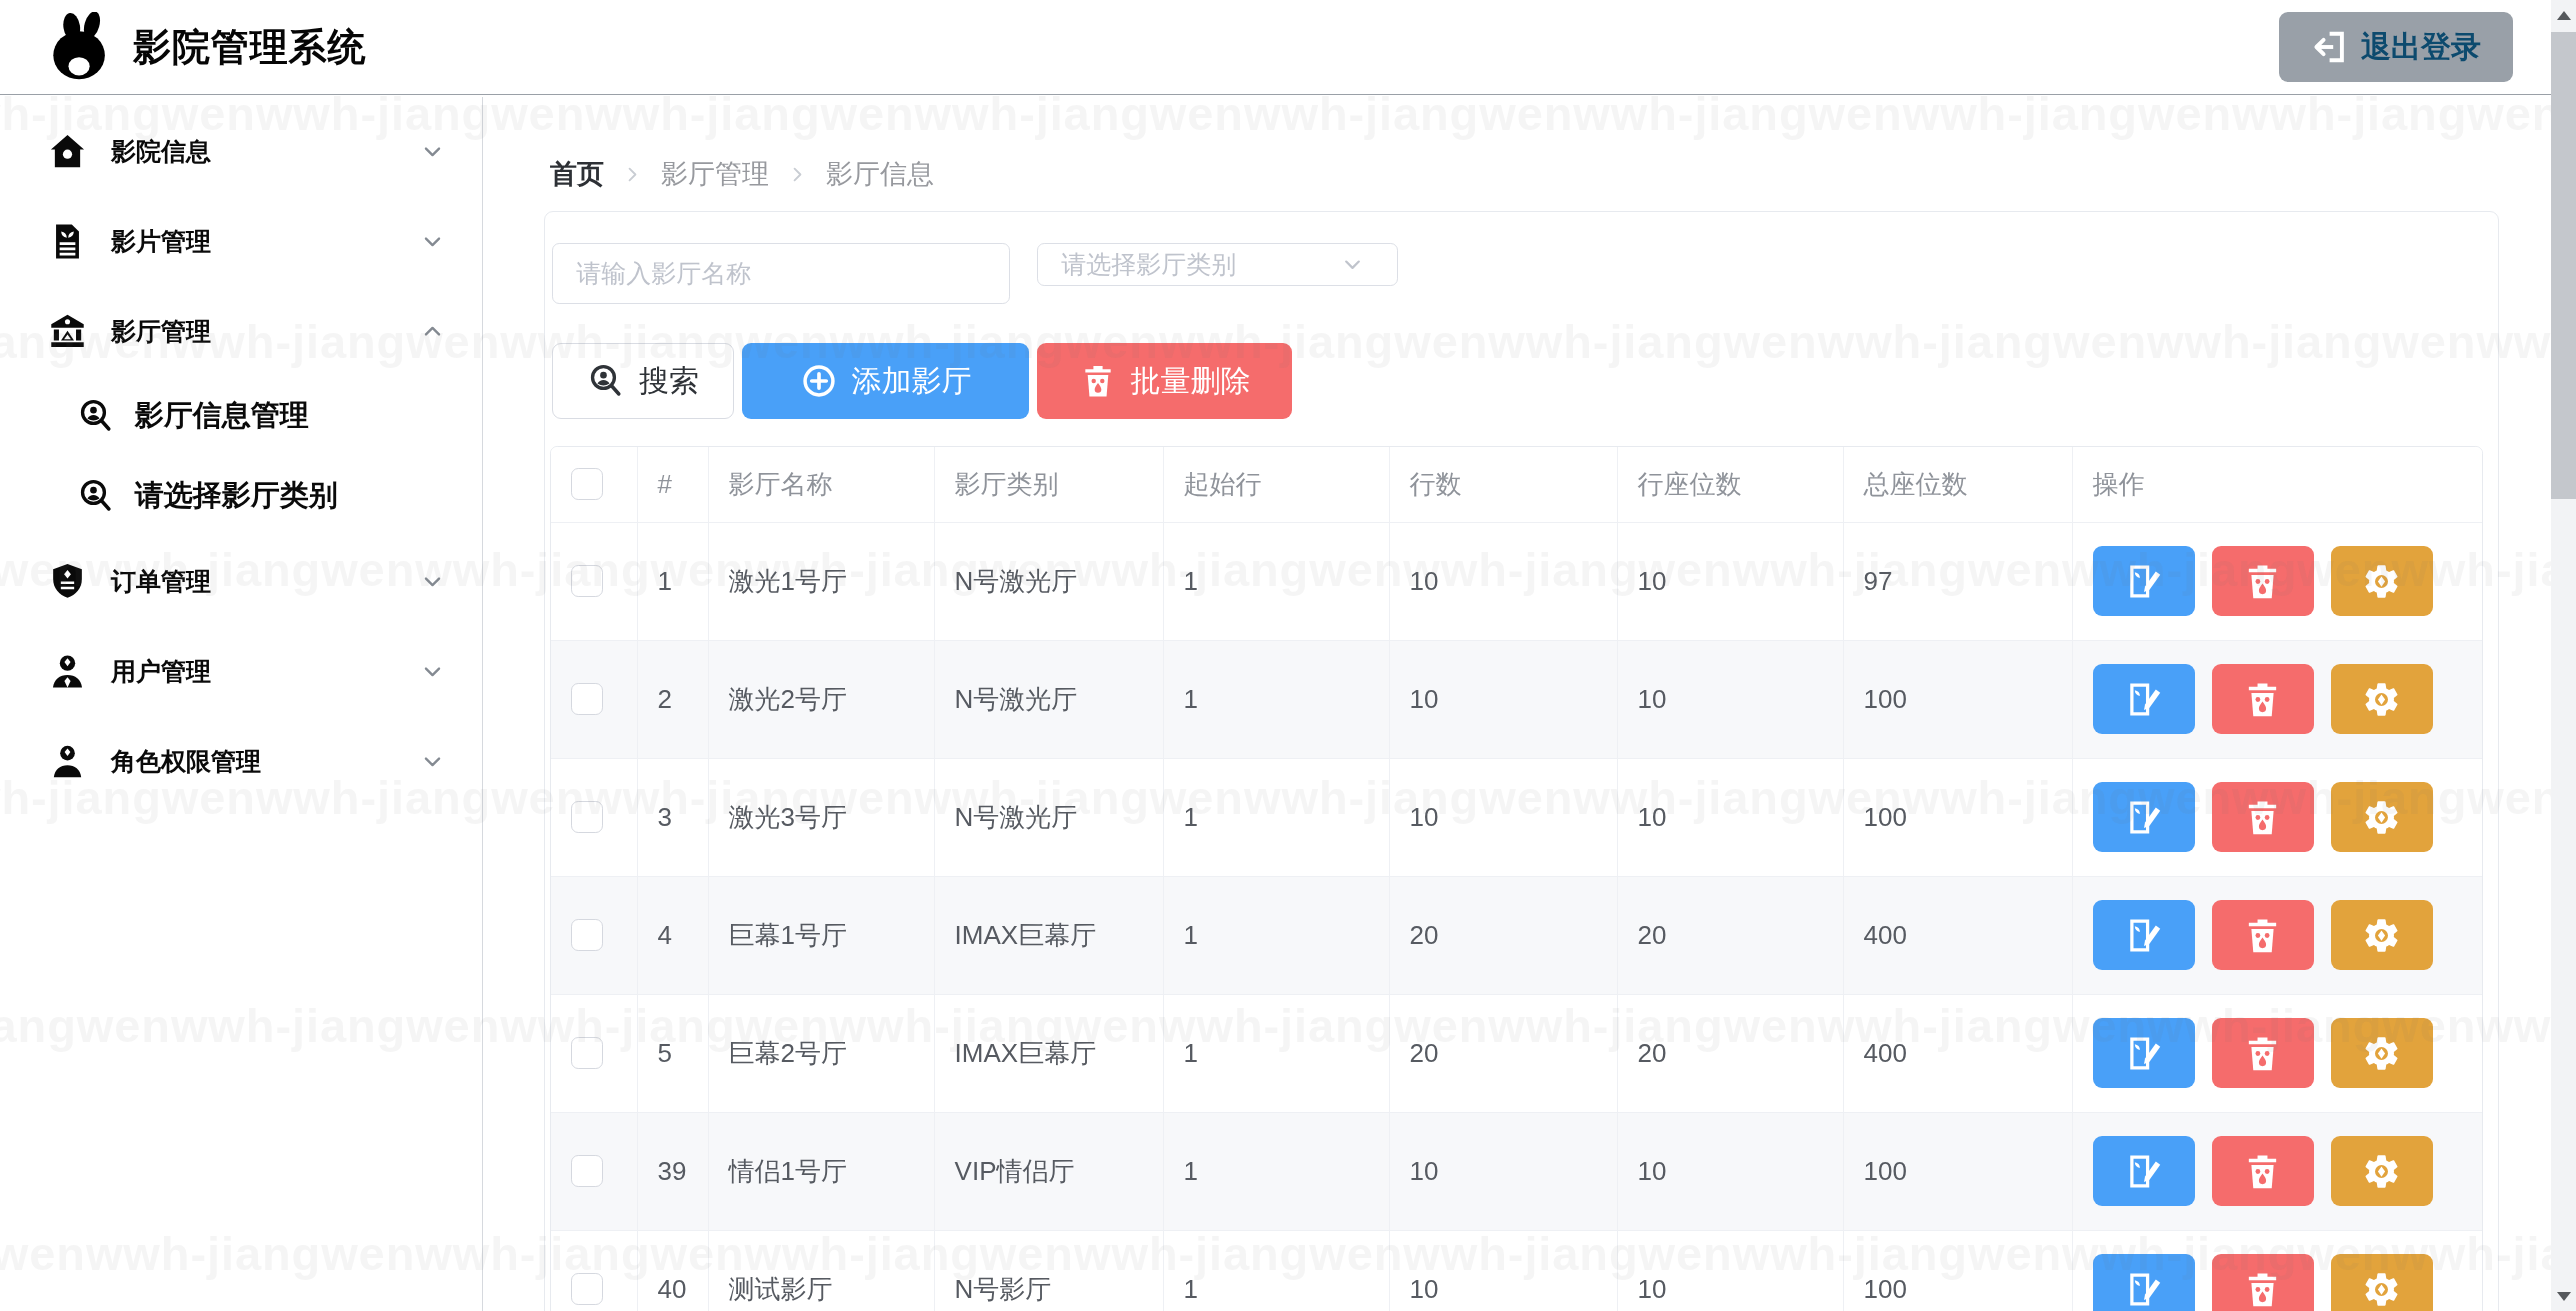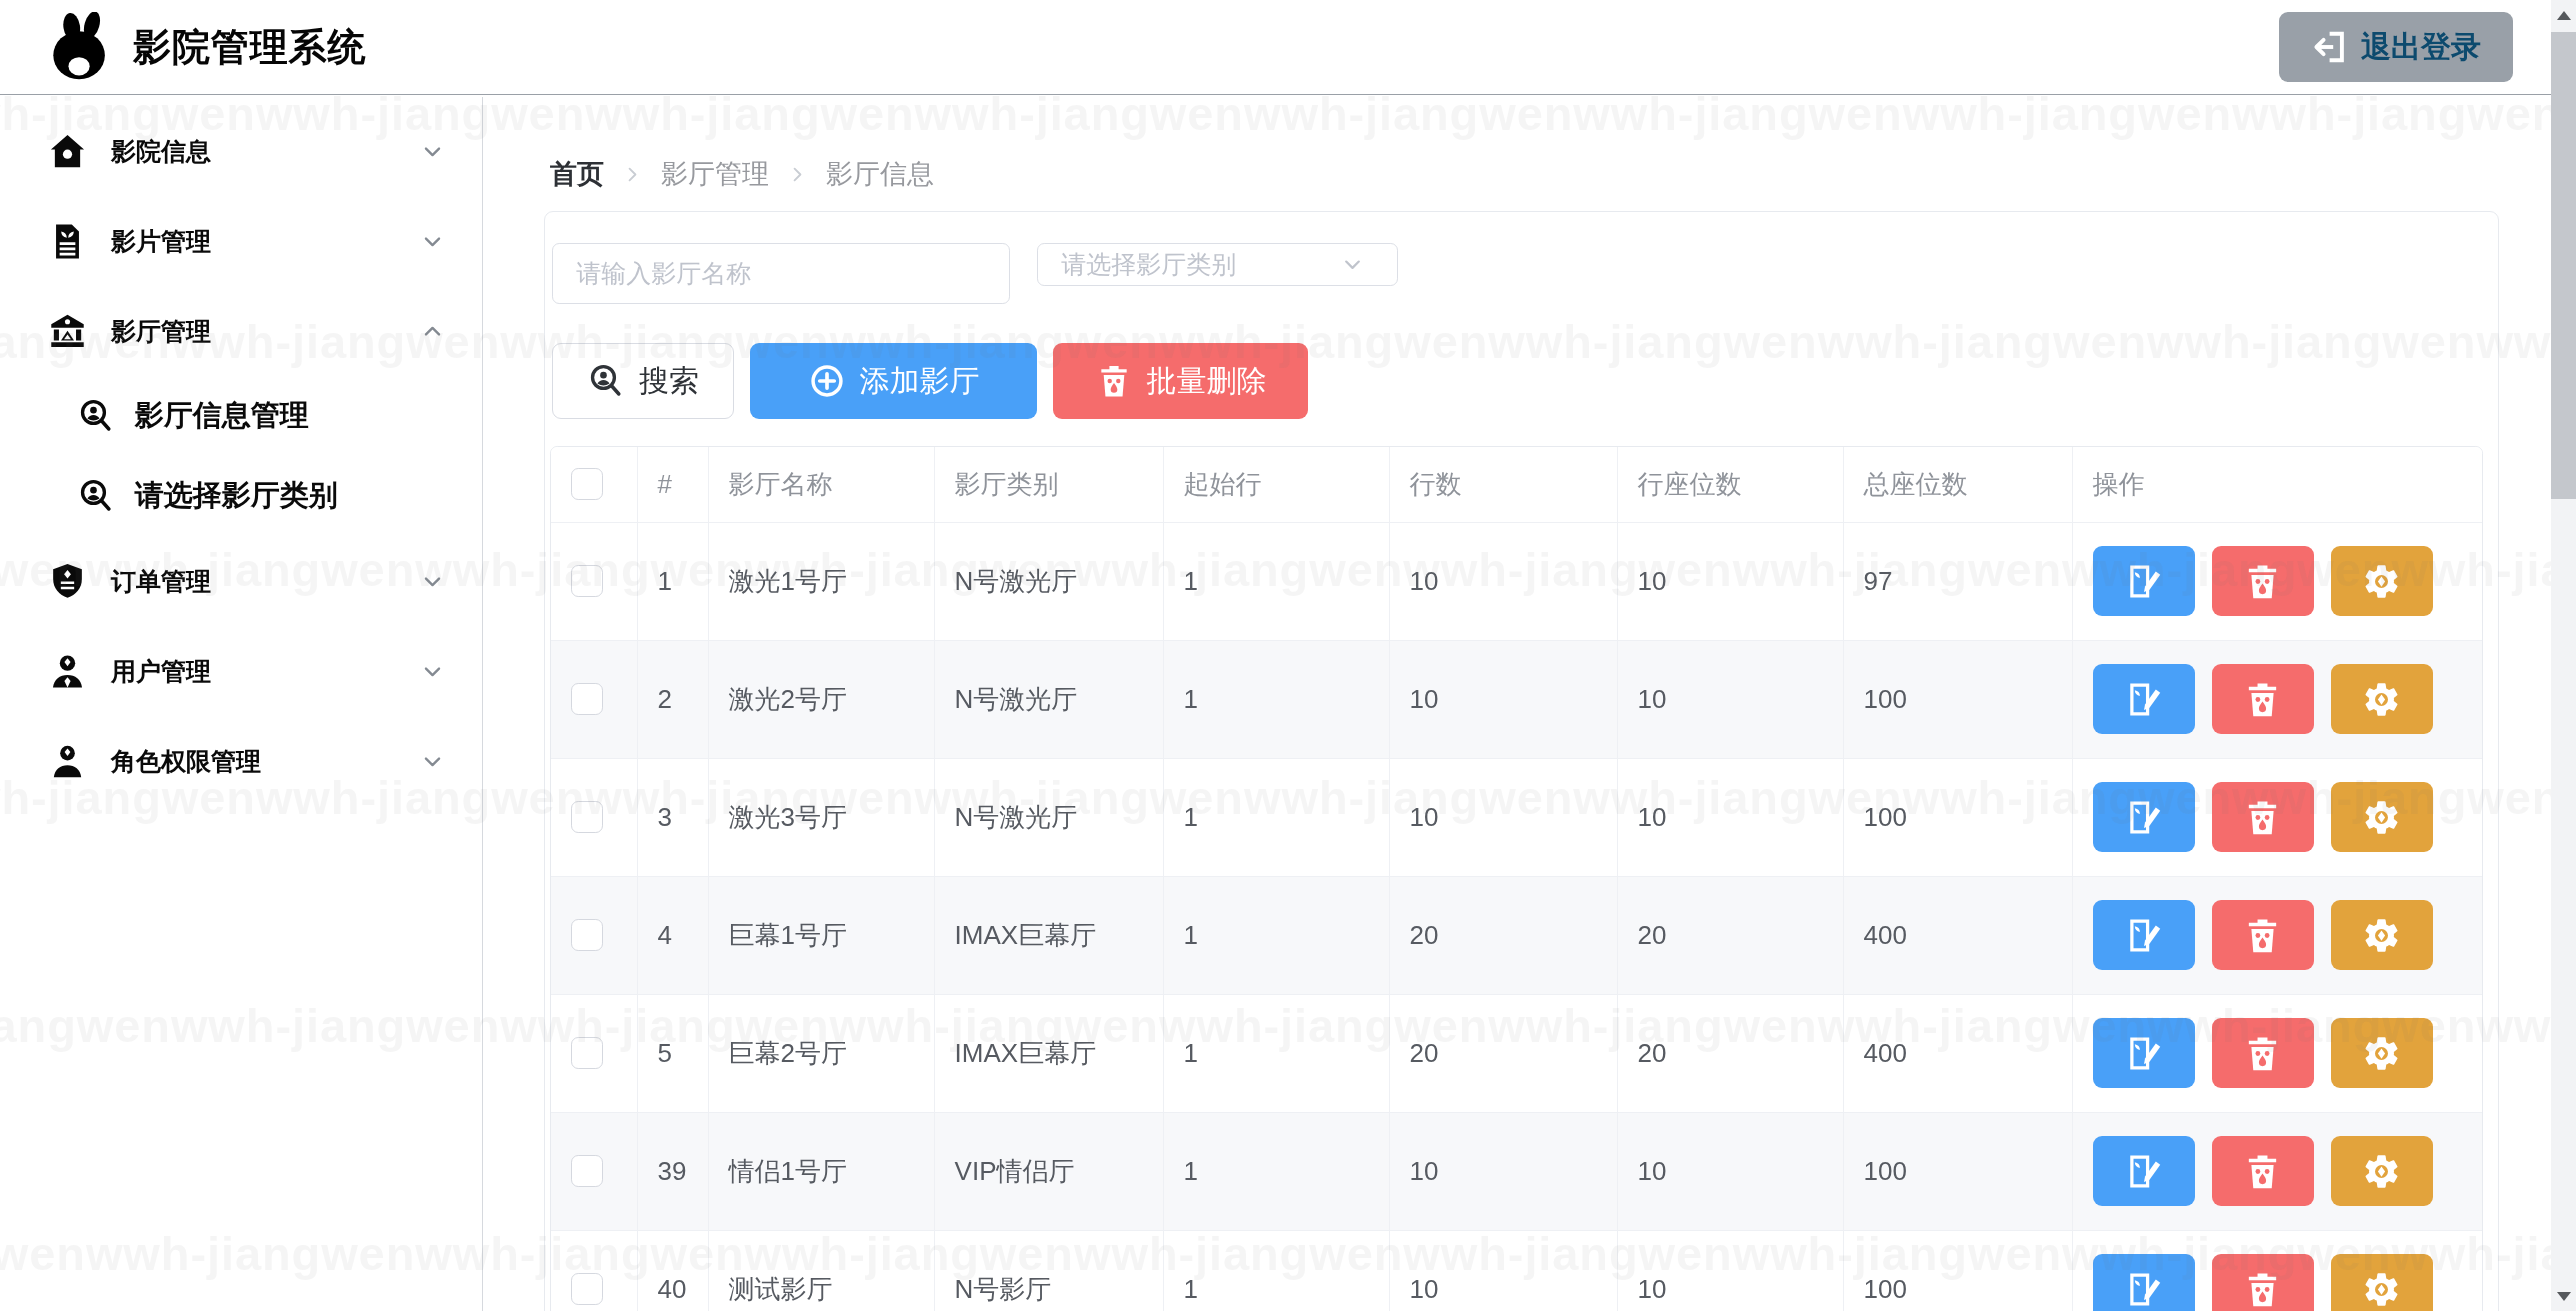--- a/index.html
+++ b/index.html
@@ -45,21 +45,21 @@
   .txt-input { width: 458px; height: 61px; border: 0.9px solid #dcdfe6; border-radius: 7.2px;
     padding: 0 23px; font-size: 25px; color: #606266; outline: none; background: #fff;
     font-family: "Liberation Sans", "DejaVu Sans", sans-serif; }
   .txt-input::placeholder { color: #bfc3cc; }
   .select { width: 361px; height: 43px; border: 0.9px solid #dcdfe6; border-radius: 7.2px;
     display: flex; align-items: center; justify-content: space-between; padding: 0 31px 0 23px;
     cursor: pointer; background: #fff; }
   .select .ph { font-size: 25px; color: #bfc3cc; }
   .select svg { width: 27px; height: 27px; }
 
-  .toolbar { position: absolute; left: 7.2px; top: 131px; display: flex; gap: 16px; }
+  .toolbar { position: absolute; left: 7.2px; top: 131px; display: flex; gap: 8px; }
   .btn { display: flex; align-items: center; justify-content: center; gap: 13.4px; height: 76px;
     border-radius: 9px; font-size: 30px; border: none; cursor: pointer;
     font-family: "Liberation Sans", "DejaVu Sans", sans-serif; }
   .btn svg { width: 38px; height: 38px; }
   .btn-search { width: 182px; background: #fff; border: 0.9px solid #d9dce3; color: #2f3338; }
   .btn-add { width: 287px; background: #49a0f8; color: #fff; }
   .btn-del { width: 255px; background: #f56c6c; color: #fff; }
 
   
   .table-wrap { position: absolute; left: 5.4px; top: 234px; width: 1933px;

